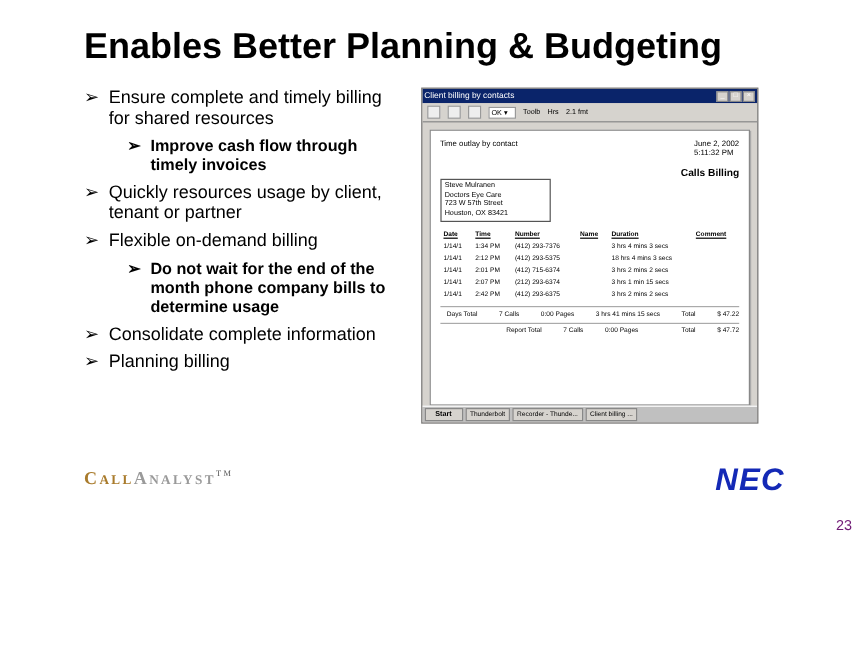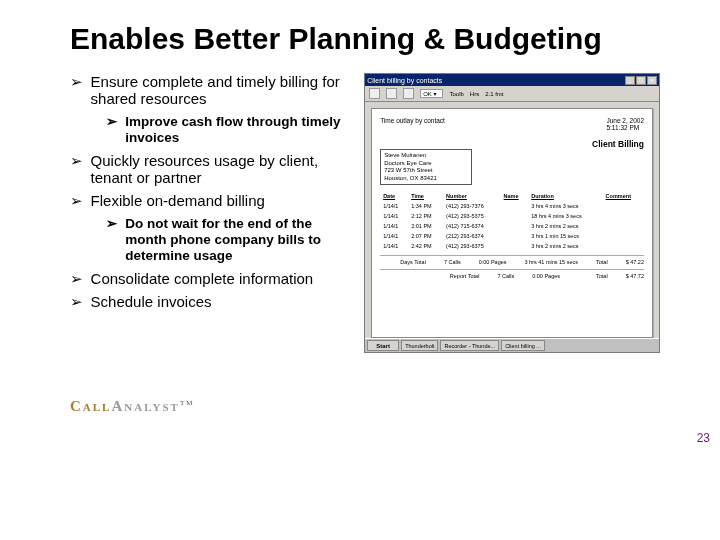--- a/index.html
+++ b/index.html
@@ -1,17 +1,17 @@
 <!DOCTYPE html>
 <html><head>
 <meta charset="utf-8">
 <style>
   * { box-sizing: border-box; margin: 0; padding: 0; }
   html, body { width: 720px; height: 540px; background: #fff; font-family: Arial, Helvetica, sans-serif; color: #000; }
-  .slide { position: relative; width: 720px; height: 451px; padding: 22px 60px 0 70px; }
+  .slide { position: relative; width: 720px; height: 451px; padding: 22px 88px 0 70px; }
 
   .title { font-size: 30px; font-weight: bold; line-height: 1.1; margin-bottom: 18px; }
 
   .content { display: flex; gap: 18px; }
   .bullets { width: 280px; font-size: 15px; line-height: 1.15; }
   .bullets ul { list-style: none; padding: 0; }
   .bullets > ul > li { display: flex; margin-bottom: 6px; }
   .bullets > ul > li > .chev { margin-right: 8px; flex-shrink: 0; }
   .bullets > ul > li > .txt { flex: 1; }
   .sub { margin-left: 36px; font-weight: bold; font-size: 13.5px; line-height: 1.2; }
@@ -85,21 +85,21 @@
           <span class="txt">Do not wait for the end of the month phone company bills to determine usage</span>
         </li>
       </ul>
       <ul>
         <li>
           <span class="chev">➢</span>
           <span class="txt">Consolidate complete information</span>
         </li>
         <li>
           <span class="chev">➢</span>
-          <span class="txt">Schedule invoices</span>
+          <span class="txt">Planning billing</span>
         </li>
       </ul>
     </div>
 
     <div class="screenshot">
       <div class="sshot-titlebar">
         <span>Client billing by contacts</span>
         <div class="win-btns">
           <div class="win-btn">_</div>
           <div class="win-btn">□</div>
@@ -116,21 +116,21 @@
         <span>2.1 fmt</span>
       </div>
       <div class="sshot-paper">
         <div class="paper-head">
           <span>Time outlay by contact</span>
           <span>
             <span>June 2, 2002</span><br>
             <span>5:11:32 PM</span>
           </span>
         </div>
-        <div class="paper-title">Client Billing</div>
+        <div class="paper-title">Calls Billing</div>
         <div class="client-box">
           <div>Steve Mulranen</div>
           <div>Doctors Eye Care</div>
           <div>723 W 57th Street</div>
           <div>Houston, OX 83421</div>
         </div>
         <table class="tbl">
           <thead>
             <tr>
               <th>Date</th>
@@ -210,17 +210,18 @@
         <div class="task">Client billing ...</div>
       </div>
     </div>
 
   </div>
 
   <div class="footer">
     <div class="logo-ca">
       <span class="call">Call</span><span class="analyst">Analyst</span><sup>TM</sup>
     </div>
+    <div class="logo-nec">NEC</div>
   </div>
 
   <div class="pagenum">23</div>
 
 </div>
 
 </body></html>

